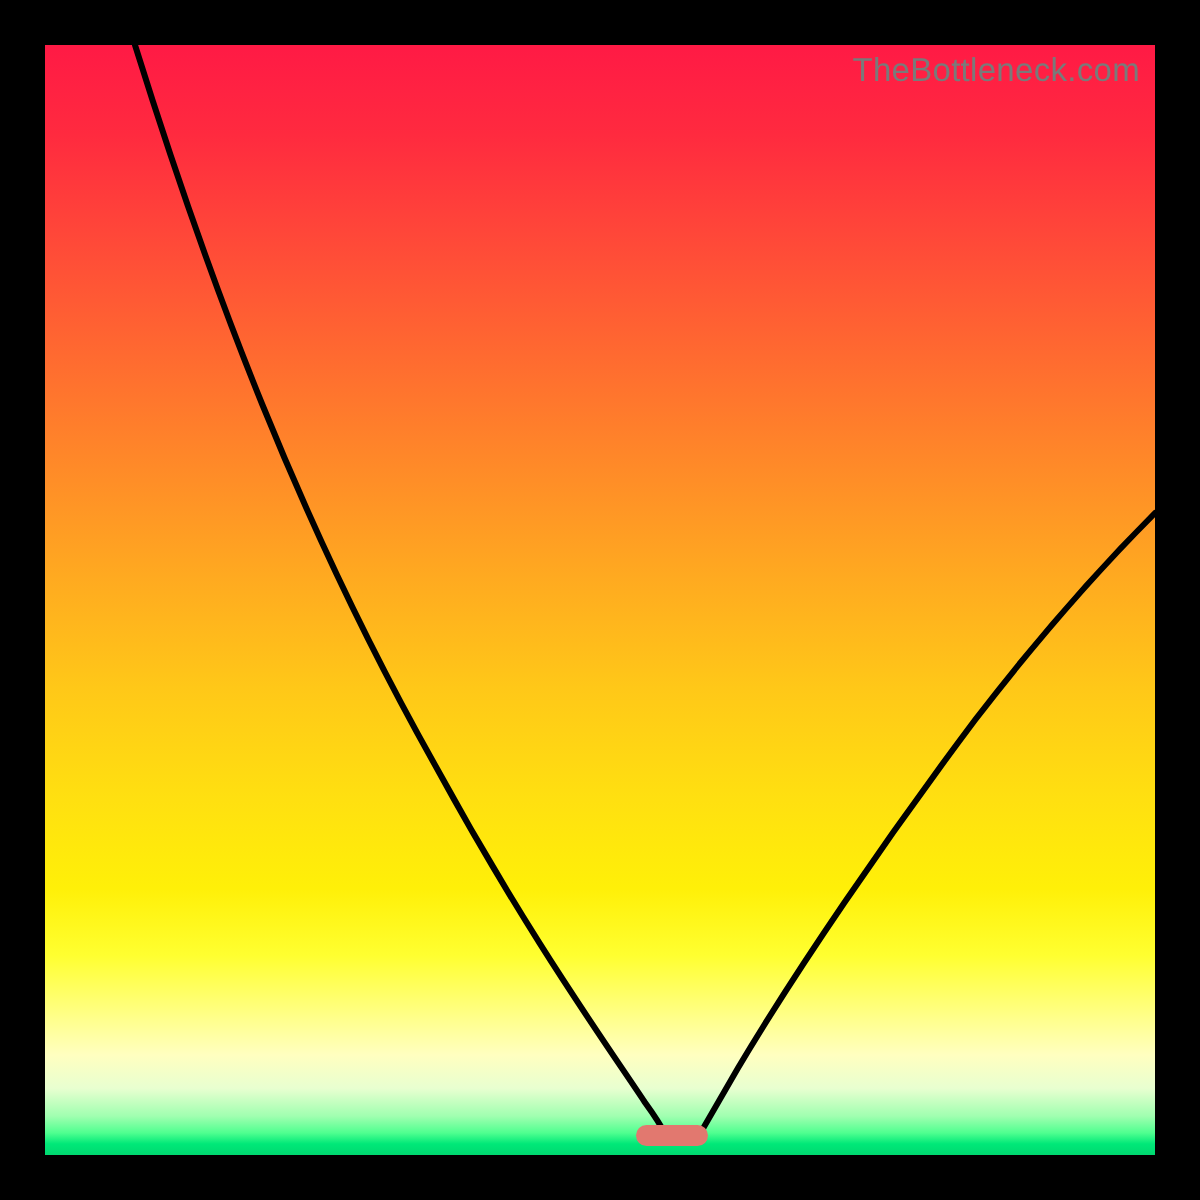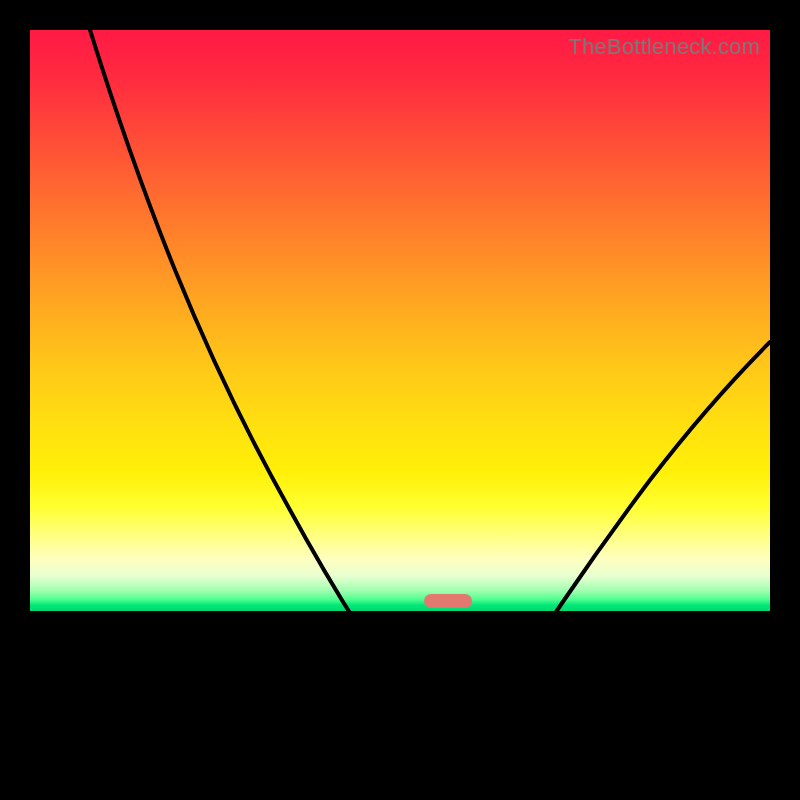--- a/index.html
+++ b/index.html
@@ -15,21 +15,21 @@
     position: relative;
     width: 800px;
     height: 800px;
     background: #000;
   }
   .plot {
     position: absolute;
     left: 30px;
     top: 30px;
     width: 740px;
-    height: 581px;
+    height: 740px;
     background: linear-gradient(to bottom,
       #ff1a45 0%,
       #ff2a3f 8%,
       #ff4a38 18%,
       #ff6a30 28%,
       #ff8a28 38%,
       #ffaa20 48%,
       #ffc818 58%,
       #ffe010 68%,
       #fff008 76%,

